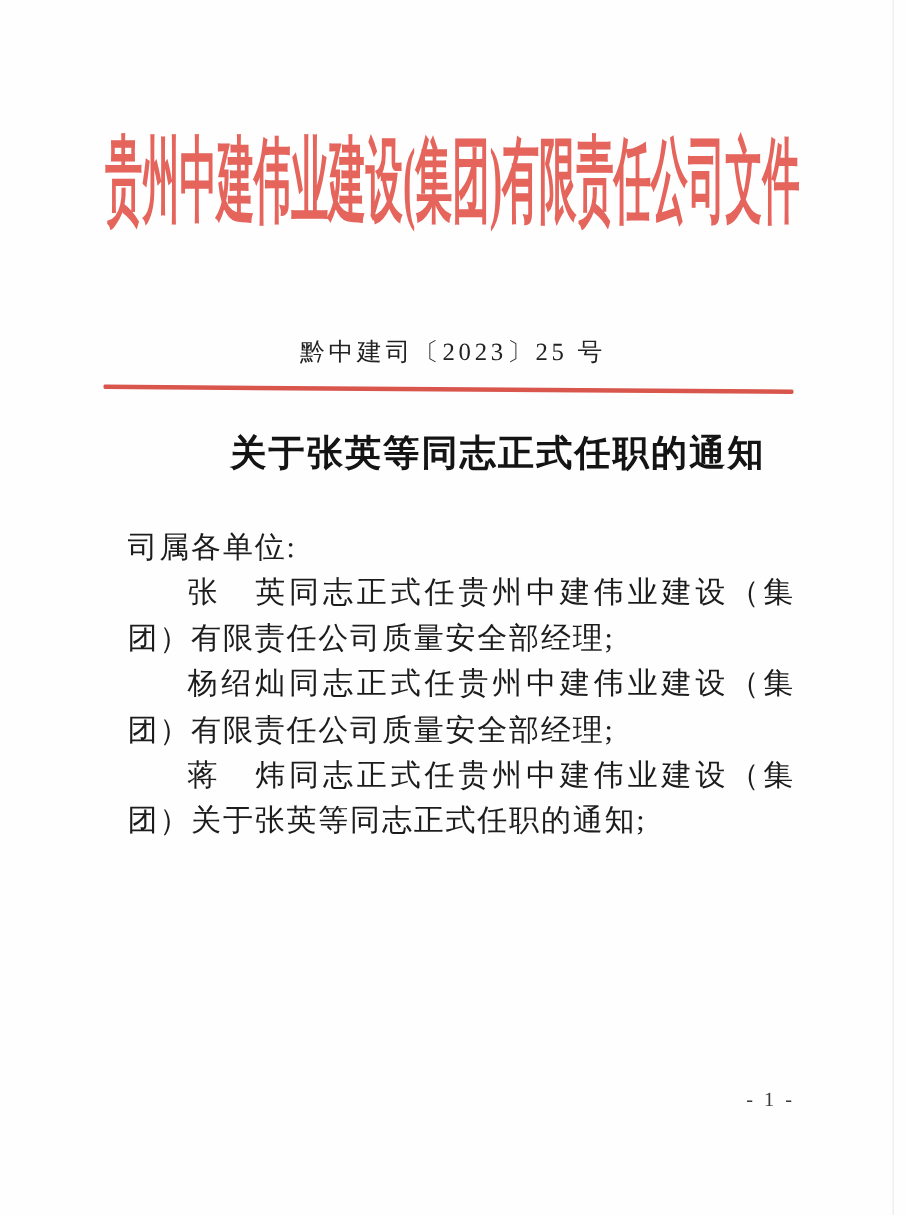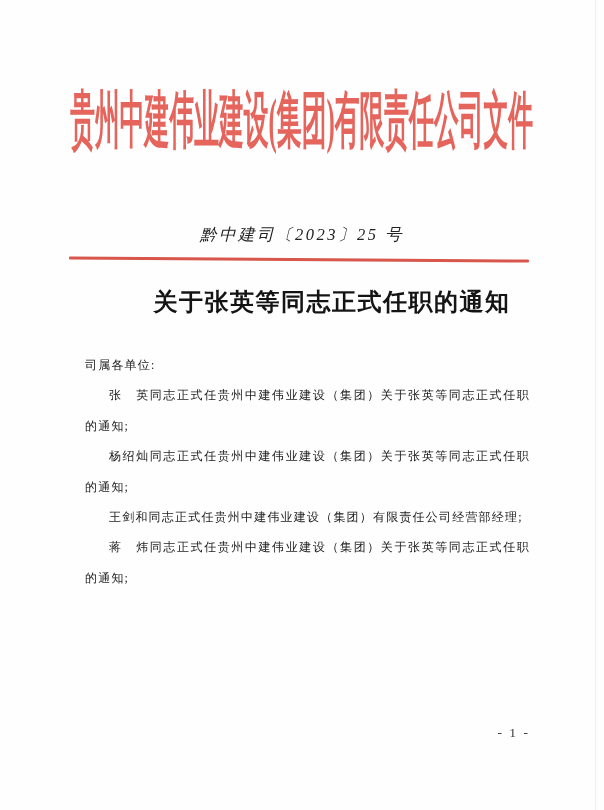--- a/index.html
+++ b/index.html
@@ -48,21 +48,20 @@
   }
   .doc-number {
     position: absolute;
     top: 224px;
     left: 0;
     width: 100%;
     text-align: center;
     font-size: 16.5px;
     letter-spacing: 2.5px;
     color: #222222;
-    font-style: italic;
   }
   .red-rule {
     position: absolute;
     top: 258px;
     left: 69px;
     width: 460px;
     height: 3px;
     background: #d8564c;
     border-radius: 1px;
     transform: rotate(0.4deg);
@@ -78,21 +77,21 @@
     font-weight: bold;
     letter-spacing: 1.5px;
     color: #141414;
     padding-left: 30px;
   }
   .doc-body {
     position: absolute;
     top: 350px;
     left: 85px;
     width: 445px;
-    font-size: 12px;
+    font-size: 20px;
     line-height: 30.4px;
     letter-spacing: 1.2px;
     text-align: justify;
     color: #1c1c1c;
   }
   .doc-body p {
     margin: 0;
     padding: 0;
   }
   .para {
@@ -126,21 +125,20 @@
   </div>
 
   <div class="doc-number">黔中建司〔2023〕25 号</div>
 
   <div class="red-rule"></div>
 
   <h1 class="doc-title">关于张英等同志正式任职的通知</h1>
 
   <div class="doc-body">
     <p class="salutation">司属各单位:</p>
-    <p class="para">张　英同志正式任贵州中建伟业建设（集团）关于张英等同志正式任职的通知;</p>
-    <p class="para">杨绍灿同志正式任贵州中建伟业建设（集团）关于张英等同志正式任职的通知;</p>
-    <p class="para">王剑和同志正式任贵州中建伟业建设（集团）有限责任公司经营部经理;</p>
+    <p class="para">张　英同志正式任贵州中建伟业建设（集团）有限责任公司质量安全部经理;</p>
+    <p class="para">杨绍灿同志正式任贵州中建伟业建设（集团）有限责任公司质量安全部经理;</p>
     <p class="para">蒋　炜同志正式任贵州中建伟业建设（集团）关于张英等同志正式任职的通知;</p>
   </div>
 
   <div class="page-number">- 1 -</div>
 
 </div>
 
 </body></html>

